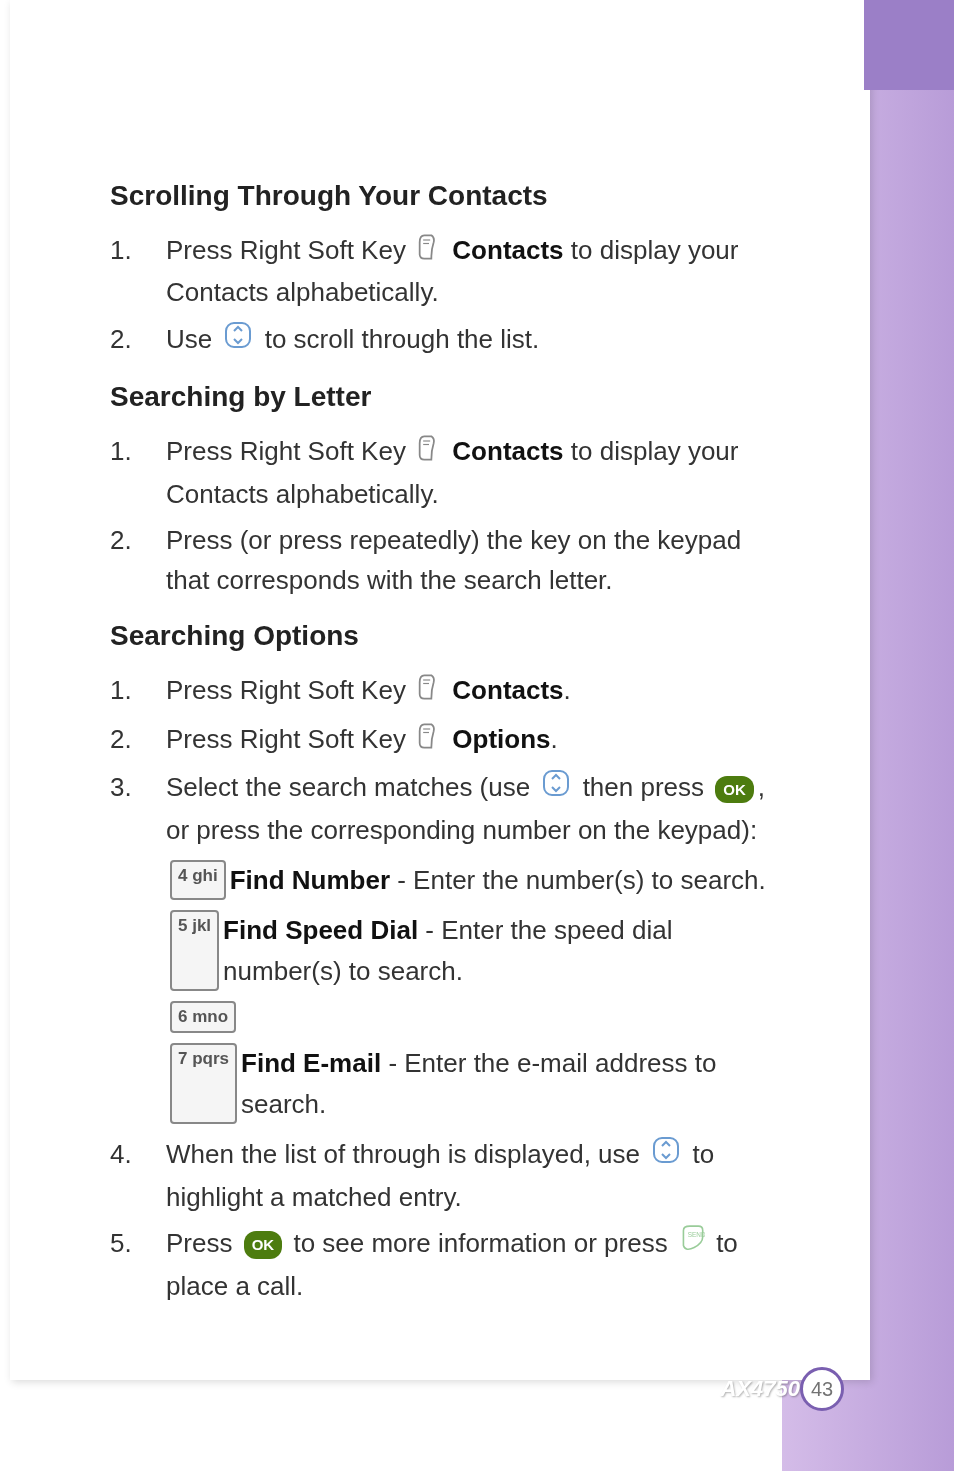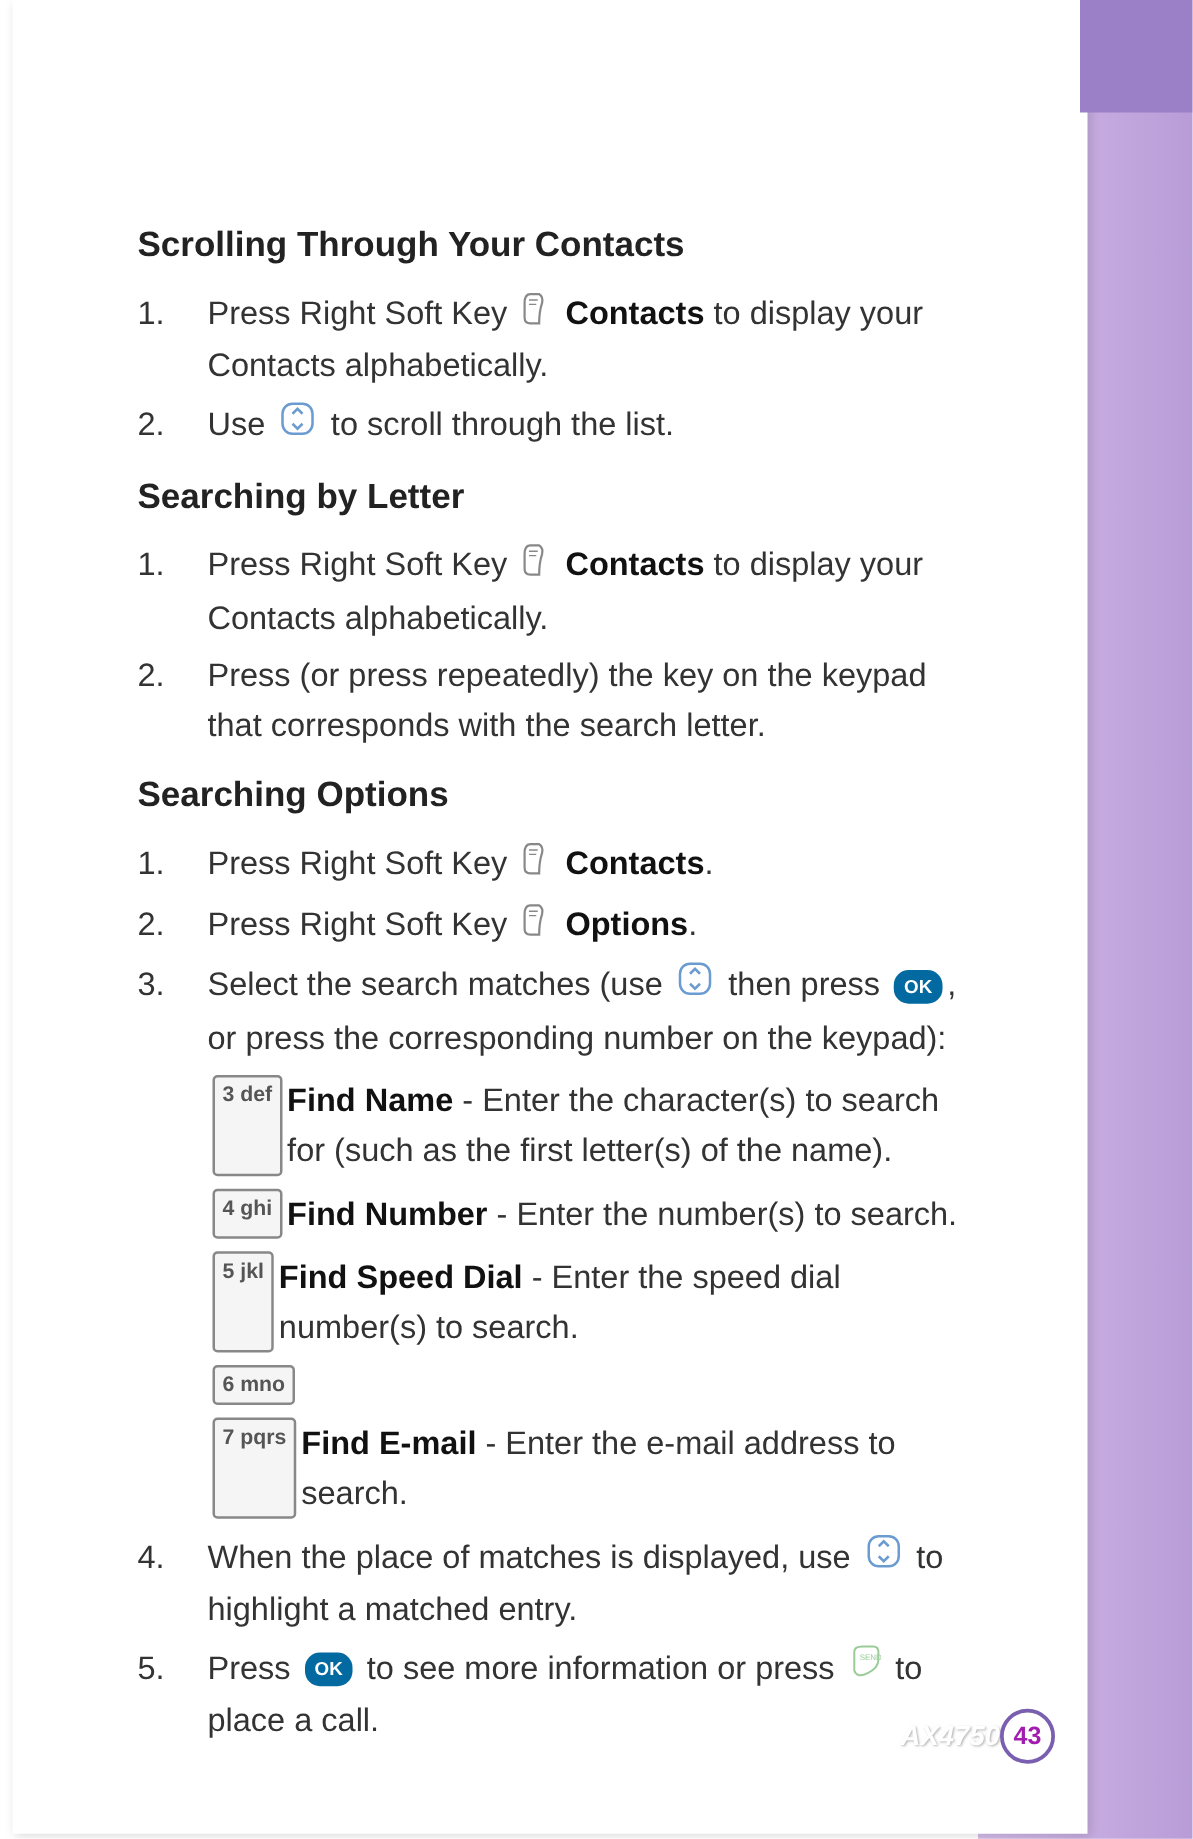--- a/index.html
+++ b/index.html
@@ -11,26 +11,26 @@
 ol{list-style:none;margin-bottom:10px}
 ol>li{display:flex;font-size:26px;color:#333;line-height:1.55;margin-bottom:6px}
 .num{width:56px;flex-shrink:0}
 .body{flex:1;text-align:left}
 .sub{margin-left:56px;margin-bottom:8px}
 .subitem{display:flex;font-size:26px;color:#333;line-height:1.55;margin-bottom:10px;text-align:justify}
 .key{display:inline-block;border:2px solid #888;border-radius:4px;padding:1px 6px;font-size:17px;font-weight:700;background:#f5f5f5;vertical-align:middle;margin:0 4px;min-width:32px;text-align:center;color:#555}
 .ic{display:inline-block;vertical-align:middle;margin:0 4px}
 .softkey svg{width:24px;height:28px}
 .nav svg{width:30px;height:30px}
-.ok{display:inline-block;background:#0369a1;color:#fff;border-radius:12px;padding:2px 8px;font-size:15px;font-weight:700;vertical-align:middle;margin:0 4px}
+.ok{display:inline-block;background:#4d7c0f;color:#fff;border-radius:12px;padding:2px 8px;font-size:15px;font-weight:700;vertical-align:middle;margin:0 4px}
 .send svg{width:26px;height:30px}
 b{font-weight:900;color:#111}
 .footer{position:absolute;bottom:60px;right:110px;display:flex;align-items:center;}
 .model{color:#fff;font-weight:900;font-style:italic;font-size:22px;text-shadow:1px 1px 2px rgba(0,0,0,.3)}
-.pagenum{width:44px;height:44px;border:3px solid #7a5fb0;border-radius:50%;display:flex;align-items:center;justify-content:center;font-weight:700;font-size:20px;color:#a21caf;background:#fff}
+.pagenum{width:44px;height:44px;border:3px solid #7a5fb0;border-radius:50%;display:flex;align-items:center;justify-content:center;font-weight:400;font-size:20px;color:#737373;background:#fff}
 </style>
 </head>
 <body>
 
 <div class="sidebar-tab"></div>
 
 <div class="page">
 
 <h2>Scrolling Through Your Contacts</h2>
 <ol>
@@ -91,44 +91,40 @@
         <span class="body"><span>Select the search matches (use </span><span class="ic nav"><svg viewBox="0 0 30 30">
               <rect x="3" y="3" width="24" height="24" rx="8" fill="none" stroke="#6a9bd1" stroke-width="2"></rect>
               <path d="M11 11 L15 7 L19 11" fill="none" stroke="#6a9bd1" stroke-width="2"></path>
               <path d="M11 19 L15 23 L19 19" fill="none" stroke="#6a9bd1" stroke-width="2"></path>
             </svg></span><span> then press </span><span class="ok">OK</span><span>, or press the corresponding number on the keypad):</span></span>
       </li>
 </ol>
 
 <div class="sub">
 <div class="subitem">
-        <span class="key">3 def</span>
-        <span class="body"> <b>Find Name</b><span> - Enter the character(s) to search for (such as the first letter(s) of the name).</span></span>
-      </div>
-<div class="subitem">
         <span class="key">4 ghi</span>
         <span class="body"> <b>Find Number</b><span> - Enter the number(s) to search.</span></span>
       </div>
 <div class="subitem">
         <span class="key">5 jkl</span>
         <span class="body"> <b>Find Speed Dial</b><span>  - Enter the speed dial number(s) to search.</span></span>
       </div>
 <div class="subitem">
         <span class="key">6 mno</span>
       </div>
 <div class="subitem">
         <span class="key">7 pqrs</span>
         <span class="body"> <b>Find E-mail</b><span> - Enter the e-mail address to search.</span></span>
       </div>
 </div>
 
 <ol>
 <li>
         <span class="num">4.</span>
-        <span class="body"><span>When the place of matches is displayed, use </span><span class="ic nav"><svg viewBox="0 0 30 30">
+        <span class="body"><span>When the list of through is displayed, use </span><span class="ic nav"><svg viewBox="0 0 30 30">
               <rect x="3" y="3" width="24" height="24" rx="8" fill="none" stroke="#6a9bd1" stroke-width="2"></rect>
               <path d="M11 11 L15 7 L19 11" fill="none" stroke="#6a9bd1" stroke-width="2"></path>
               <path d="M11 19 L15 23 L19 19" fill="none" stroke="#6a9bd1" stroke-width="2"></path>
             </svg></span><span> to highlight a matched entry.</span></span>
       </li>
 <li>
         <span class="num">5.</span>
         <span class="body"><span>Press </span><span class="ok">OK</span><span> to see more information or press </span><span class="ic send"><svg viewBox="0 0 24 28">
               <path d="M4 6 Q4 2 10 2 L18 2 Q22 2 22 6 L22 12 Q22 18 14 22 Q6 26 4 20 Z" fill="none" stroke="#9c9" stroke-width="1.5"></path>
               <text x="8" y="12" font-size="6" fill="#9c9">SEND</text>

